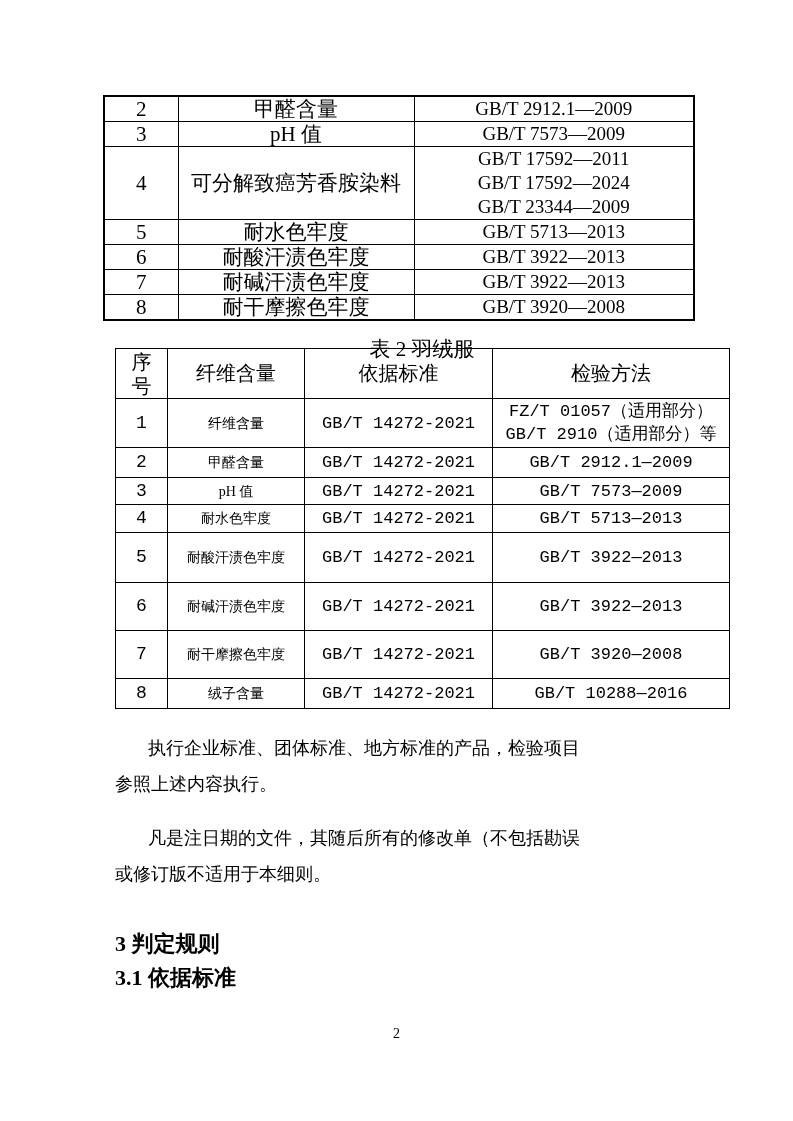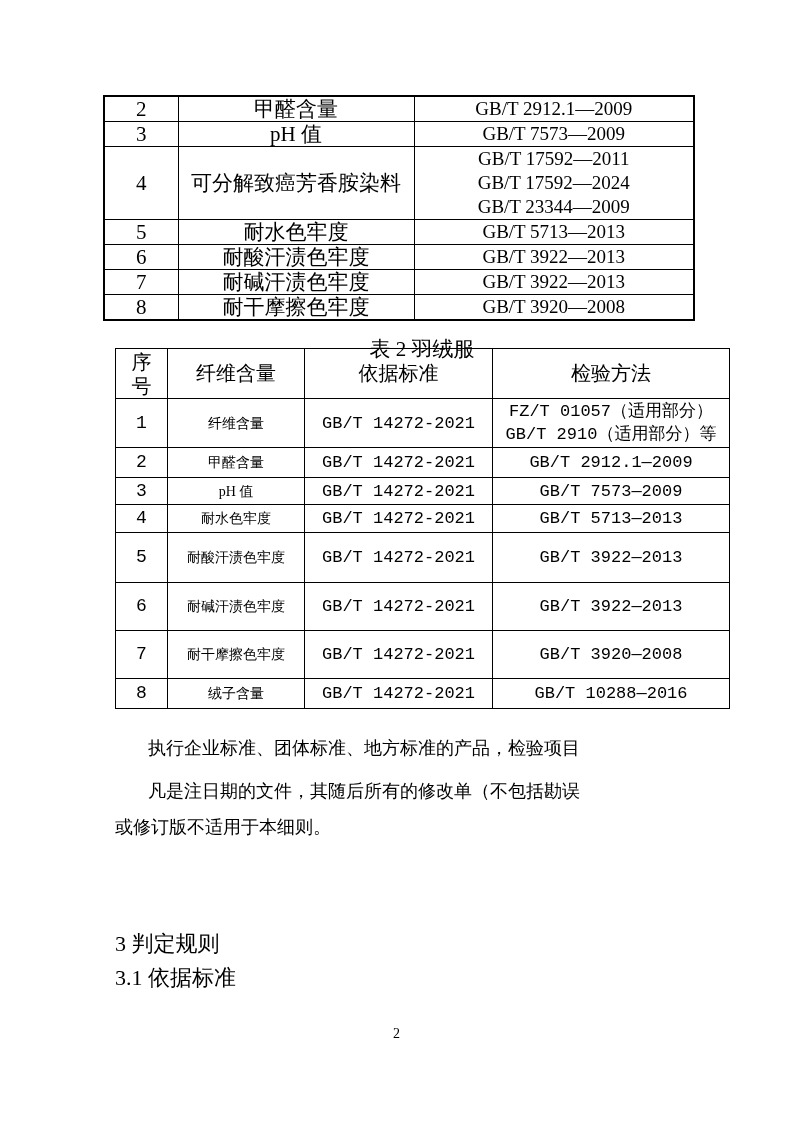--- a/index.html
+++ b/index.html
@@ -36,25 +36,25 @@
   .prewrap { white-space:pre-line; }
 
   
   .th50 { height:50px; } .th49 { height:49px; } .th30 { height:30px; }
   .th27 { height:27px; } .th28 { height:28px; } .th48 { height:48px; }
 
   
   #body-text { position:absolute; left:115px; top:730px; width:596px; font-size:18px; }
   .para-line { line-height:36px; white-space:nowrap; }
   .para-first { text-indent:33px; }
-  .para + .para { margin-top:7px; }
+  .para + .para { margin-top:18px; }
 
   
   .sec-heading {
-    position:absolute; left:115px; font-size:22px; font-weight:normal;
+    position:absolute; left:115px; font-size:22px; font-weight:bold;
     line-height:26px; white-space:nowrap;
   }
   #heading-3  { top:931px; }
   #heading-31 { top:965px;text-align:center; }
 
   
   #page-number {
     position:absolute; left:0; top:1026px; width:793px;
     text-align:center; font-size:14px;
   }
@@ -175,20 +175,21 @@
         <td>绒子含量</td>
         <td class="t2-mono">GB/T 14272-2021</td>
         <td class="t2-mono">GB/T 10288—2016</td>
       </tr>
     </tbody>
   </table>
 
   <div id="body-text">
     <div class="para">
       <div class="para-line para-first">执行企业标准、团体标准、地方标准的产品，检验项目</div>
+      <div class="para-line">参照上述内容执行。</div>
     </div>
     <div class="para">
       <div class="para-line para-first">凡是注日期的文件，其随后所有的修改单（不包括勘误</div>
       <div class="para-line">或修订版不适用于本细则。</div>
     </div>
   </div>
 
   <div id="heading-3" class="sec-heading">3 判定规则</div>
   <div id="heading-31" class="sec-heading">3.1 依据标准</div>
 

